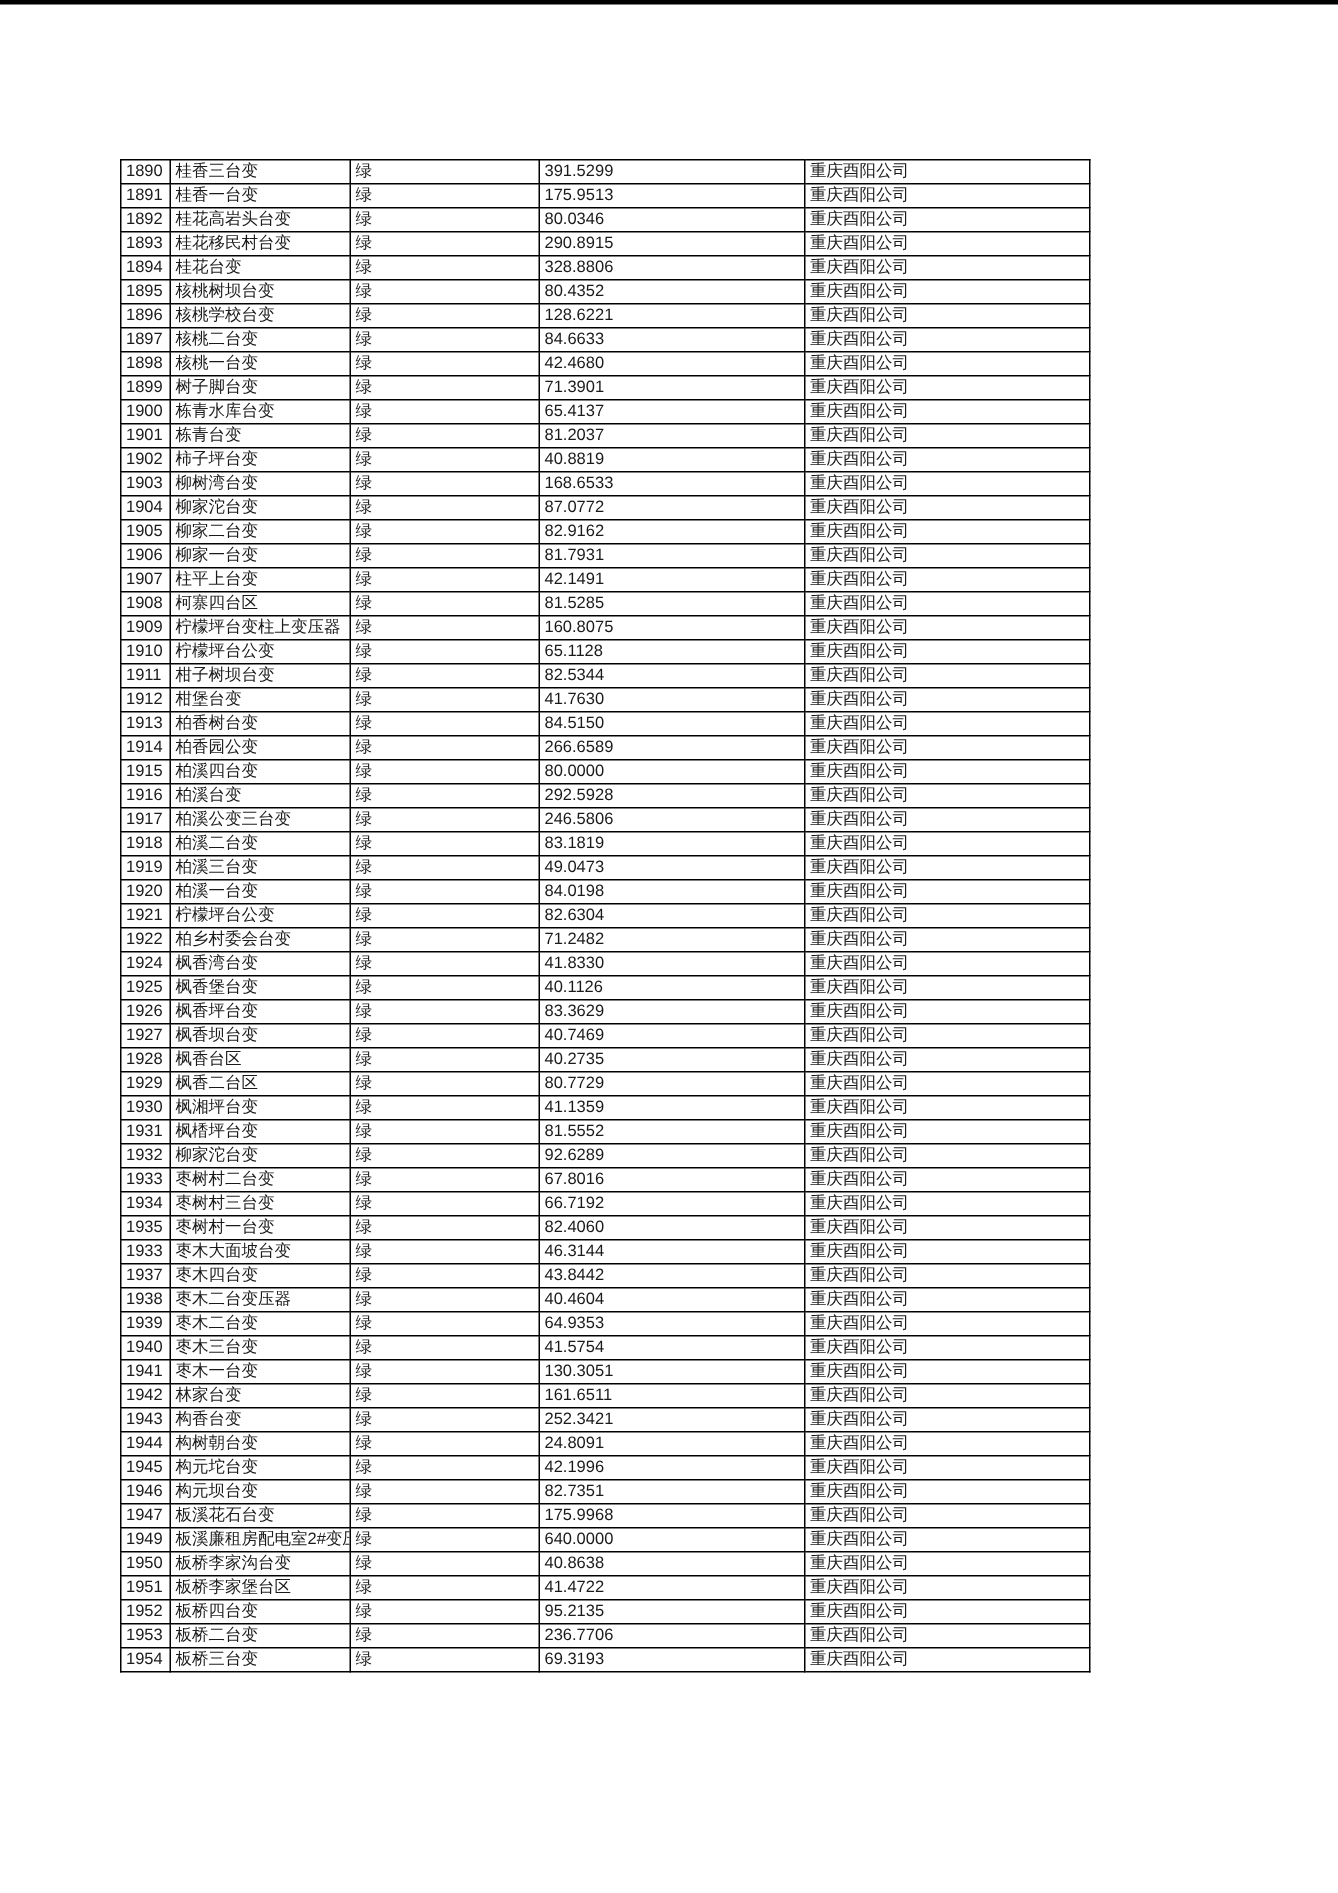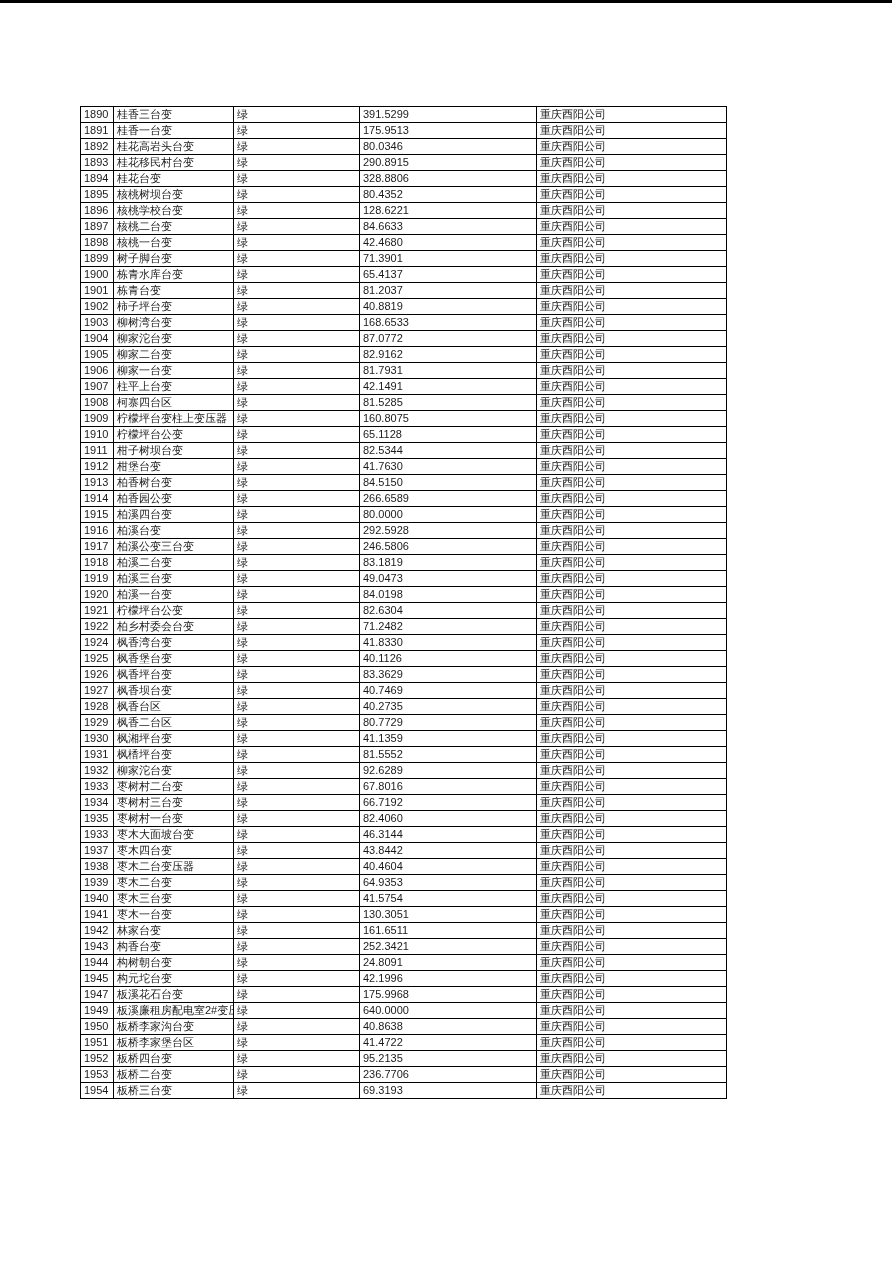--- a/index.html
+++ b/index.html
@@ -456,20 +456,27 @@
         <td class="c-company">重庆酉阳公司</td>
       </tr>
       <tr>
         <td class="c-id">1945</td>
         <td class="c-name">构元坨台变</td>
         <td class="c-status">绿</td>
         <td class="c-value">42.1996</td>
         <td class="c-company">重庆酉阳公司</td>
       </tr>
       <tr>
+        <td class="c-id">1946</td>
+        <td class="c-name">构元坝台变</td>
+        <td class="c-status">绿</td>
+        <td class="c-value">82.7351</td>
+        <td class="c-company">重庆酉阳公司</td>
+      </tr>
+      <tr>
         <td class="c-id">1947</td>
         <td class="c-name">板溪花石台变</td>
         <td class="c-status">绿</td>
         <td class="c-value">175.9968</td>
         <td class="c-company">重庆酉阳公司</td>
       </tr>
       <tr>
         <td class="c-id">1949</td>
         <td class="c-name">板溪廉租房配电室2#变压器</td>
         <td class="c-status">绿</td>

